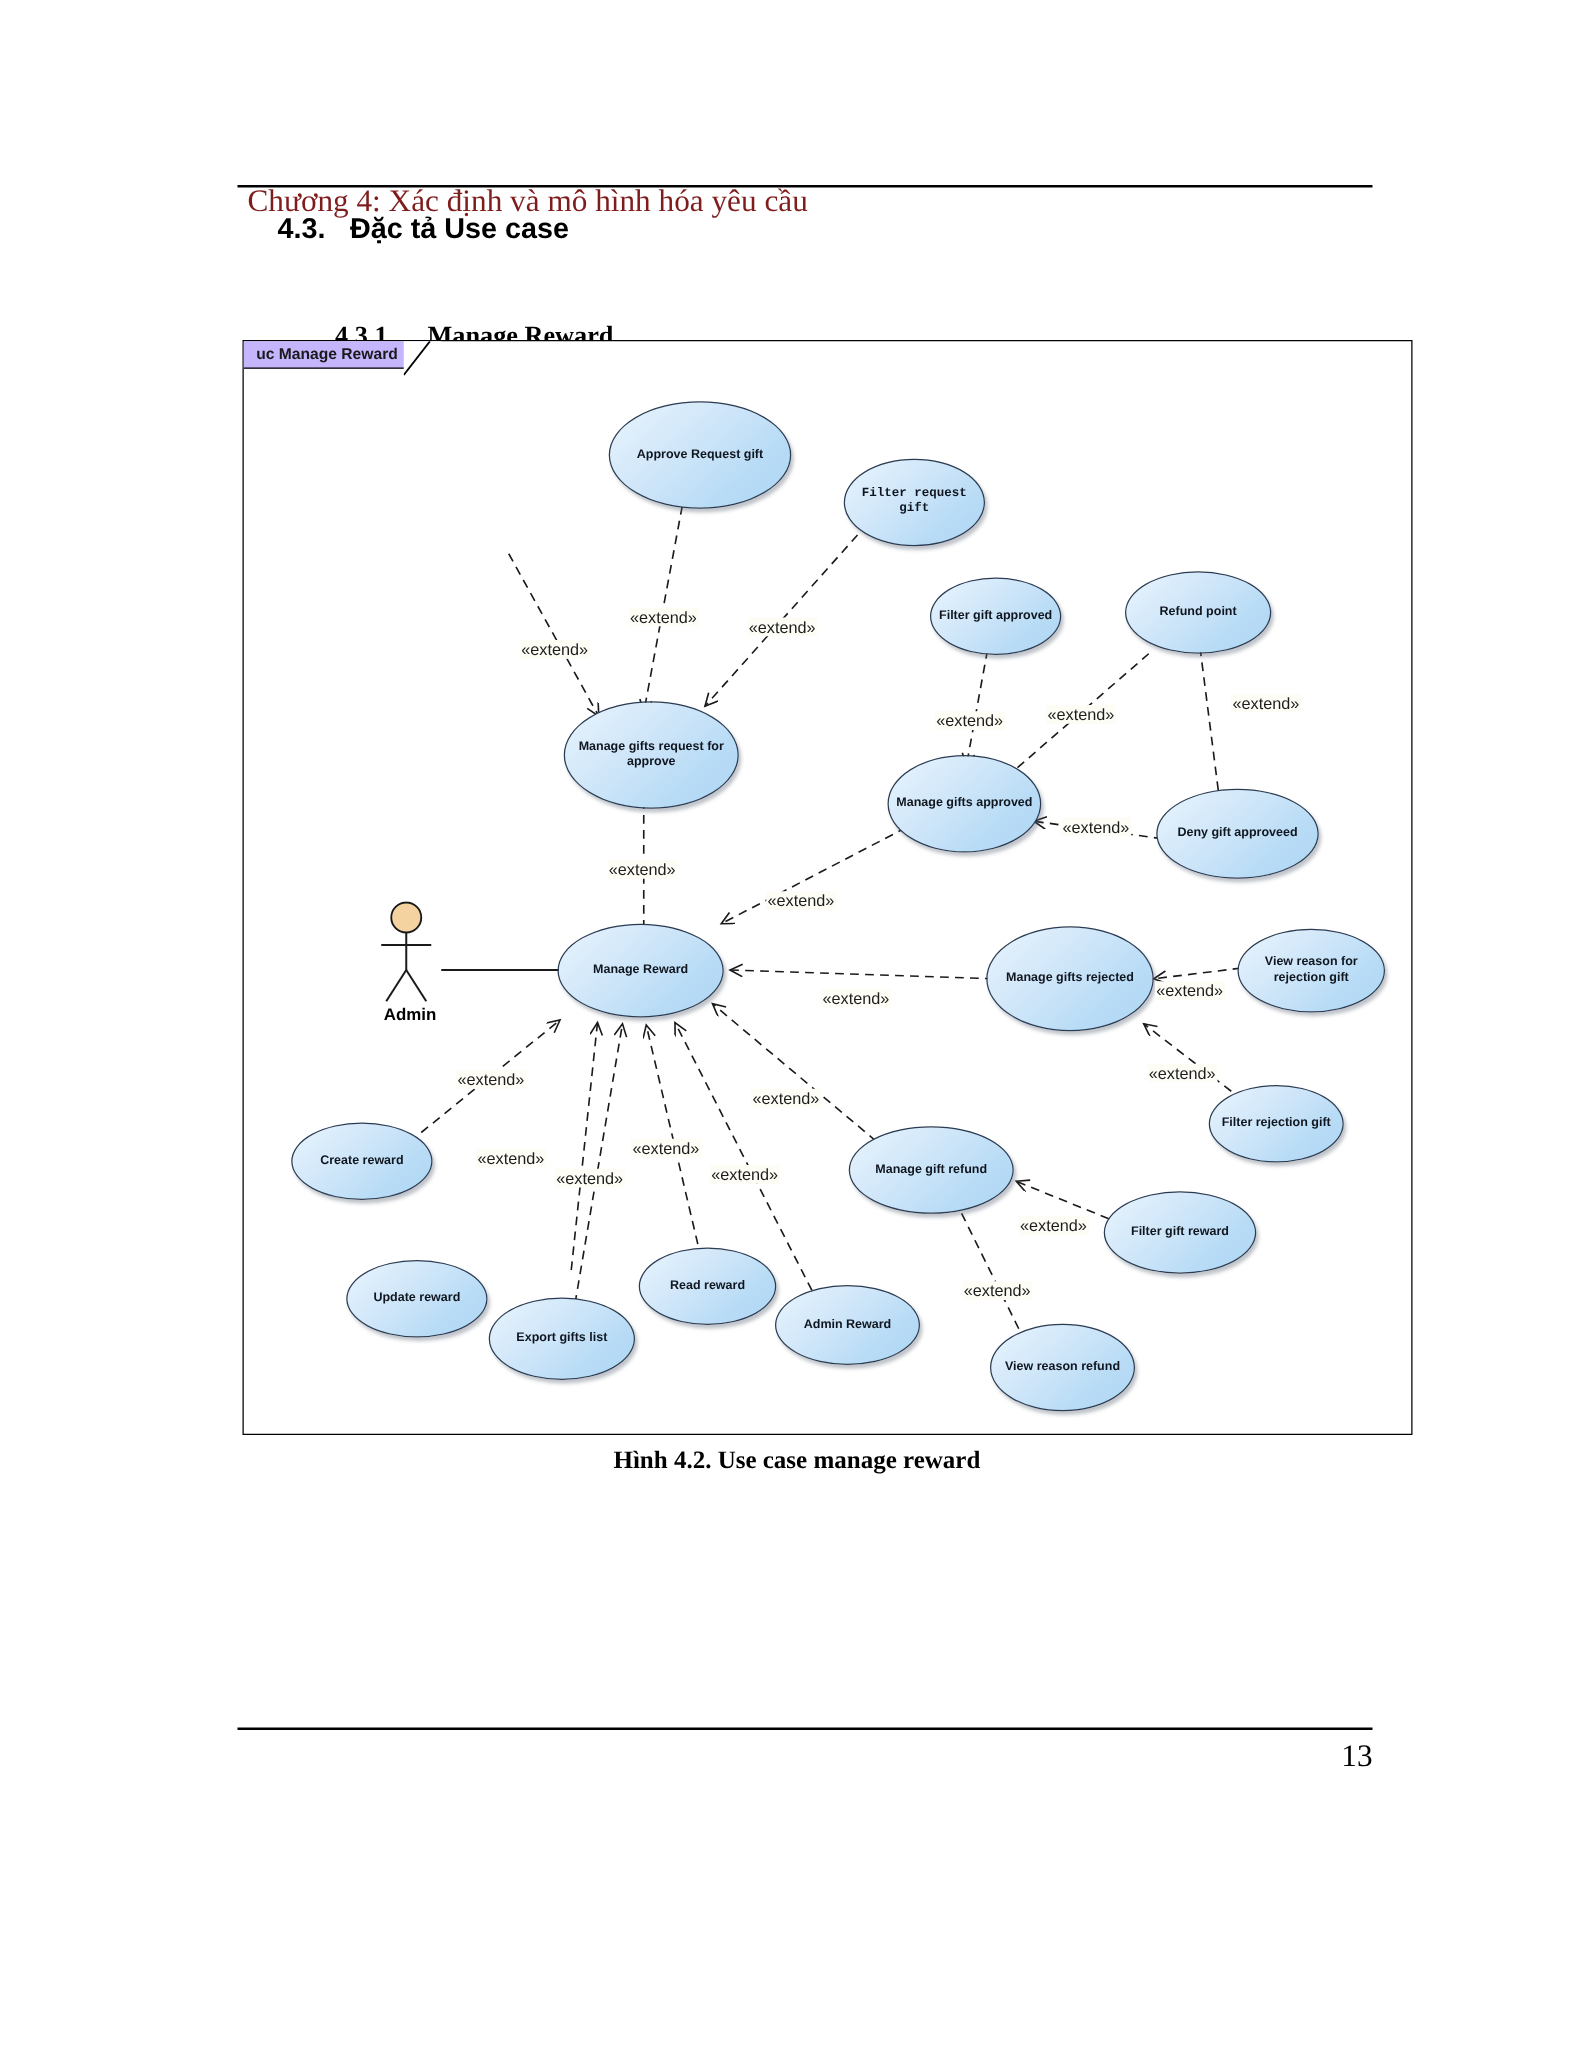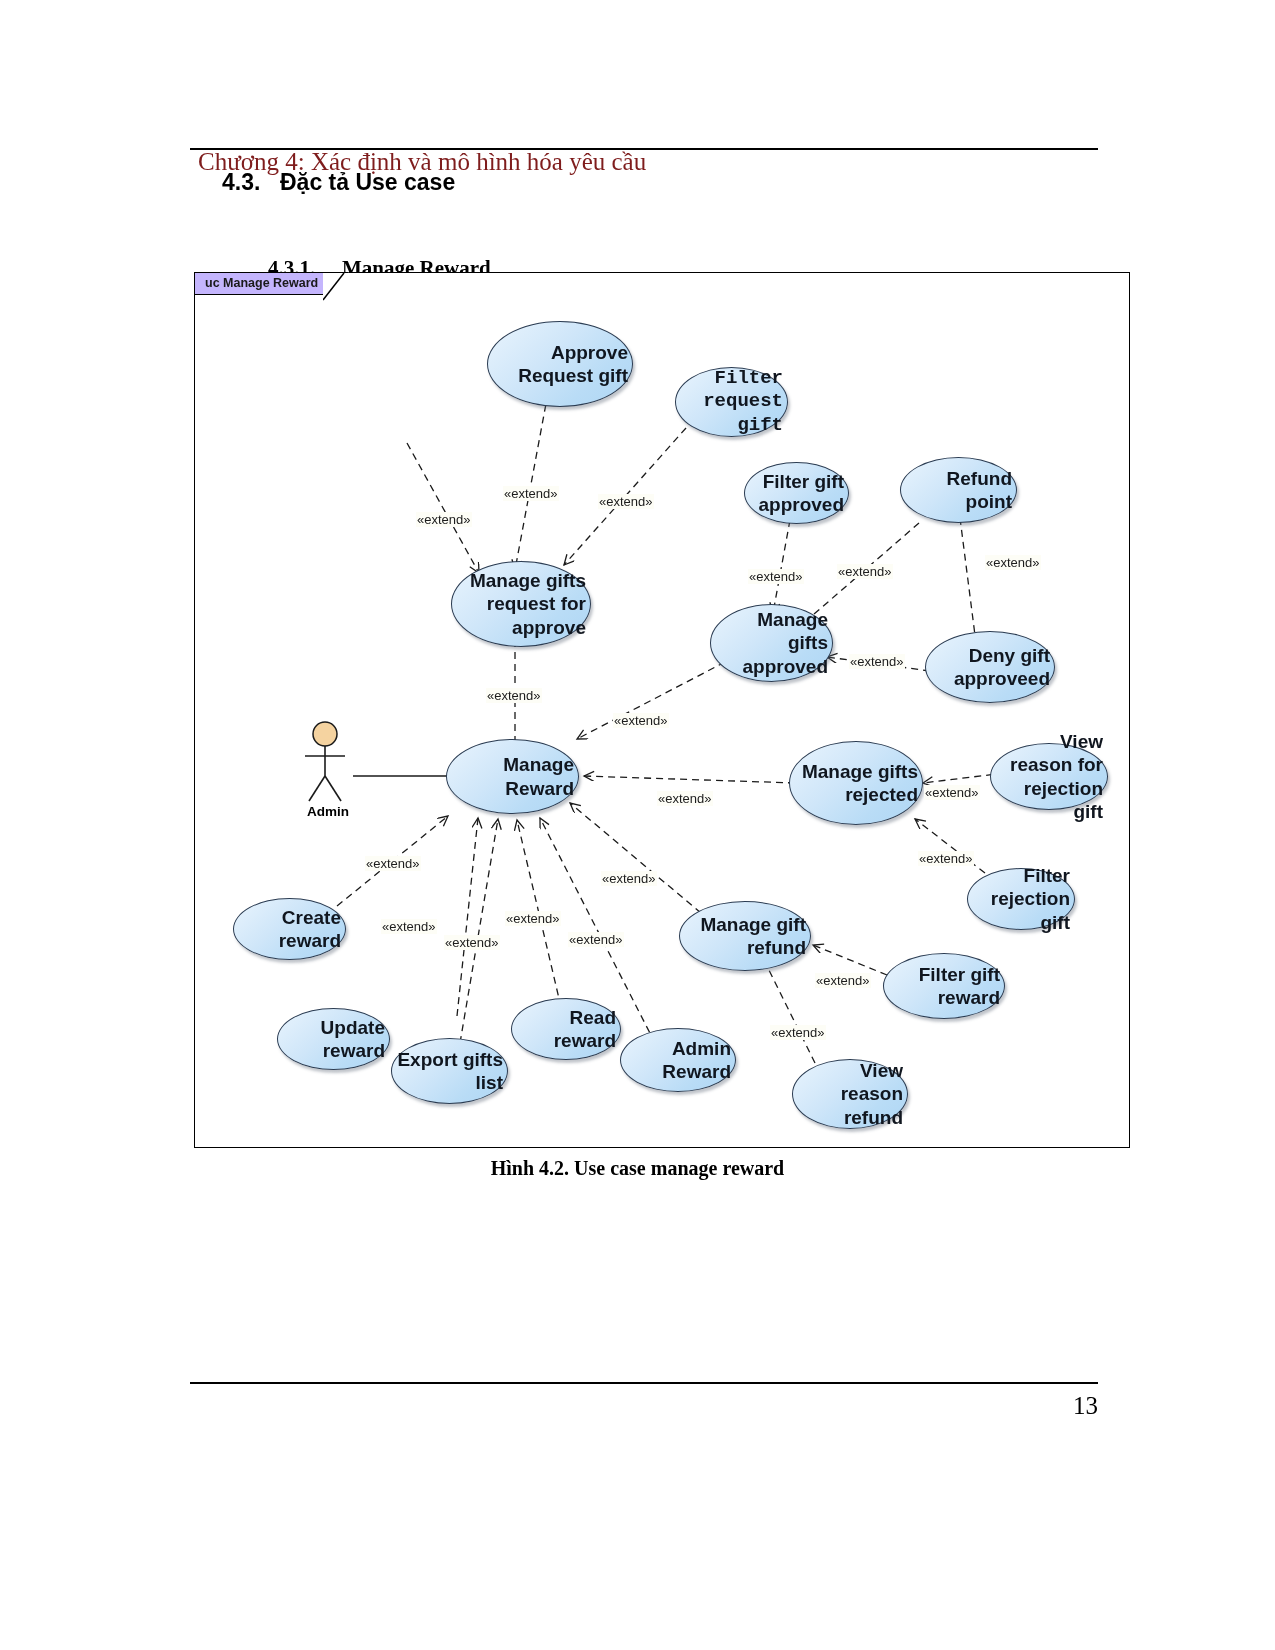--- a/index.html
+++ b/index.html
@@ -69,23 +69,23 @@
   .canvas{ position:absolute; left:0; top:0; width:934px; height:874px; }
 
   
   .uc{
     position:absolute;
     border-radius:50%;
     border:1.4px solid #2b3c52;
     background:linear-gradient(138deg,#e9f4fd 0%,#cfe6f9 42%,#b9dcf6 72%,#aed6f4 100%);
     box-shadow:2px 3px 3px rgba(90,100,115,0.38);
     display:flex; align-items:center; justify-content:center;
-    text-align:right;
-    font-family:"Liberation Sans", sans-serif;
-    font-weight:bold; font-size:19px; line-height:1.22;
+    text-align:center;
+    font-family:"Liberation Sans", sans-serif;
+    font-weight:bold; font-size:10px; line-height:1.22;
     color:#10161f;
     box-sizing:border-box;
     padding:2px 4px;
   }
 
   
   .ext{
     position:absolute;
     font-family:"Liberation Sans", sans-serif;
     font-size:13px; color:#1d1d1d;

